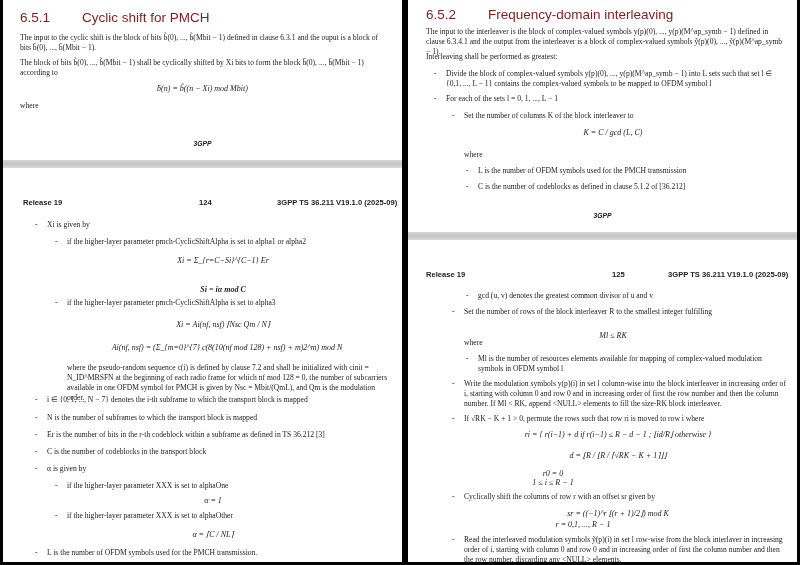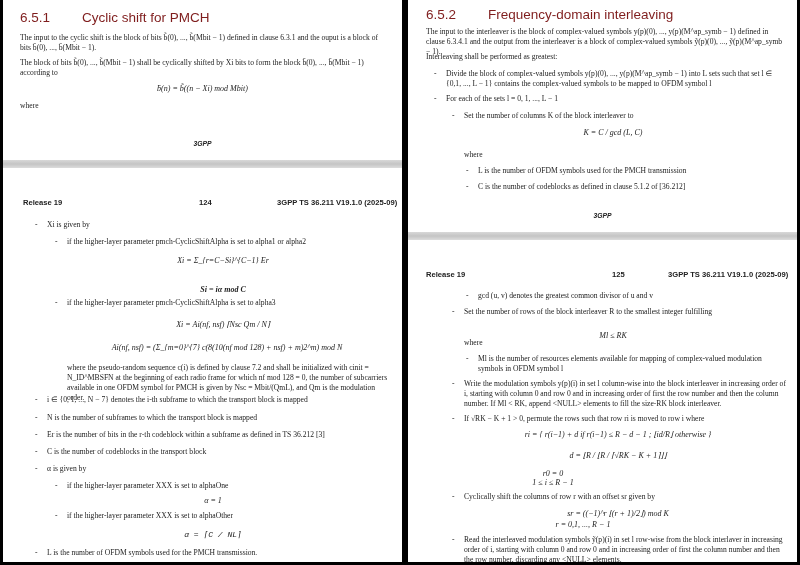--- a/index.html
+++ b/index.html
@@ -48,21 +48,21 @@
   <div class="abs eq" style="left:64px;top:343px;width:320px;">Ai(nf, nsf) = (Σ_{m=0}^{7} c(8(10(nf mod 128) + nsf) + m)2^m) mod N</div>
   <div class="abs bullet" style="left:64px;top:363px;width:322px;">where the pseudo-random sequence c(i) is defined by clause 7.2 and shall be initialized with cinit = N_ID^MBSFN at the beginning of each radio frame for which nf mod 128 = 0, the number of subcarriers available in one OFDM symbol for PMCH is given by Nsc = Mbit/(QmL), and Qm is the modulation order.</div>
   <div class="abs bullet" style="left:44px;top:395px;width:340px;"><span class="dash">-</span><span>i ∈ {0, 1, ..., N − 7} denotes the i-th subframe to which the transport block is mapped</span></div>
   <div class="abs bullet" style="left:44px;top:413px;width:340px;"><span class="dash">-</span><span>N is the number of subframes to which the transport block is mapped</span></div>
   <div class="abs bullet" style="left:44px;top:430px;width:340px;"><span class="dash">-</span><span>Er is the number of bits in the r-th codeblock within a subframe as defined in TS 36.212 [3]</span></div>
   <div class="abs bullet" style="left:44px;top:447px;width:340px;"><span class="dash">-</span><span>C is the number of codeblocks in the transport block</span></div>
   <div class="abs bullet" style="left:44px;top:464px;width:340px;"><span class="dash">-</span><span>α is given by</span></div>
   <div class="abs bullet" style="left:64px;top:481px;width:320px;"><span class="dash">-</span><span>if the higher-layer parameter XXX is set to alphaOne</span></div>
   <div class="abs eq" style="left:150px;top:496px;width:120px;">α = 1</div>
   <div class="abs bullet" style="left:64px;top:511px;width:320px;"><span class="dash">-</span><span>if the higher-layer parameter XXX is set to alphaOther</span></div>
-  <div class="abs eq" style="left:150px;top:530px;width:120px;font-family:Liberation Mono, monospace;">α = ⌈C / NL⌉</div>
+  <div class="abs eq" style="left:150px;top:530px;width:120px;">α = ⌈C / NL⌉</div>
   <div class="abs bullet" style="left:44px;top:548px;width:340px;"><span class="dash">-</span><span>L is the number of OFDM symbols used for the PMCH transmission.</span></div>
 </div>
 
 <div id="pane-right" class="pane">
   <div class="abs heading" style="left:18px;top:7px;">
     <span class="num">6.5.2</span><span>Frequency-domain interleaving</span>
   </div>
   <div class="abs p" style="left:18px;top:27px;width:360px;">The input to the interleaver is the block of complex-valued symbols y(p)(0), ..., y(p)(M^ap_symb − 1) defined in clause 6.3.4.1 and the output from the interleaver is a block of complex-valued symbols ỹ(p)(0), ..., ỹ(p)(M^ap_symb − 1).</div>
   <div class="abs p" style="left:18px;top:52px;width:360px;">Interleaving shall be performed as greatest:</div>
 

